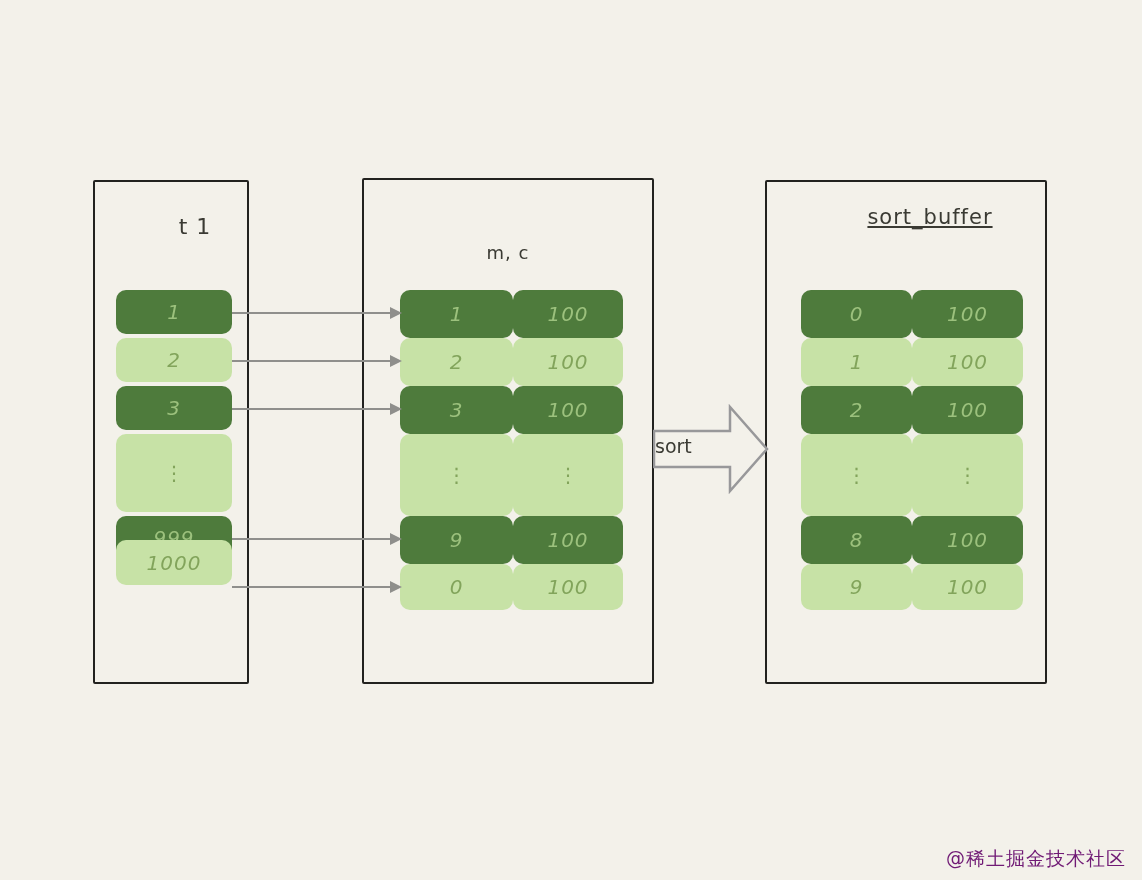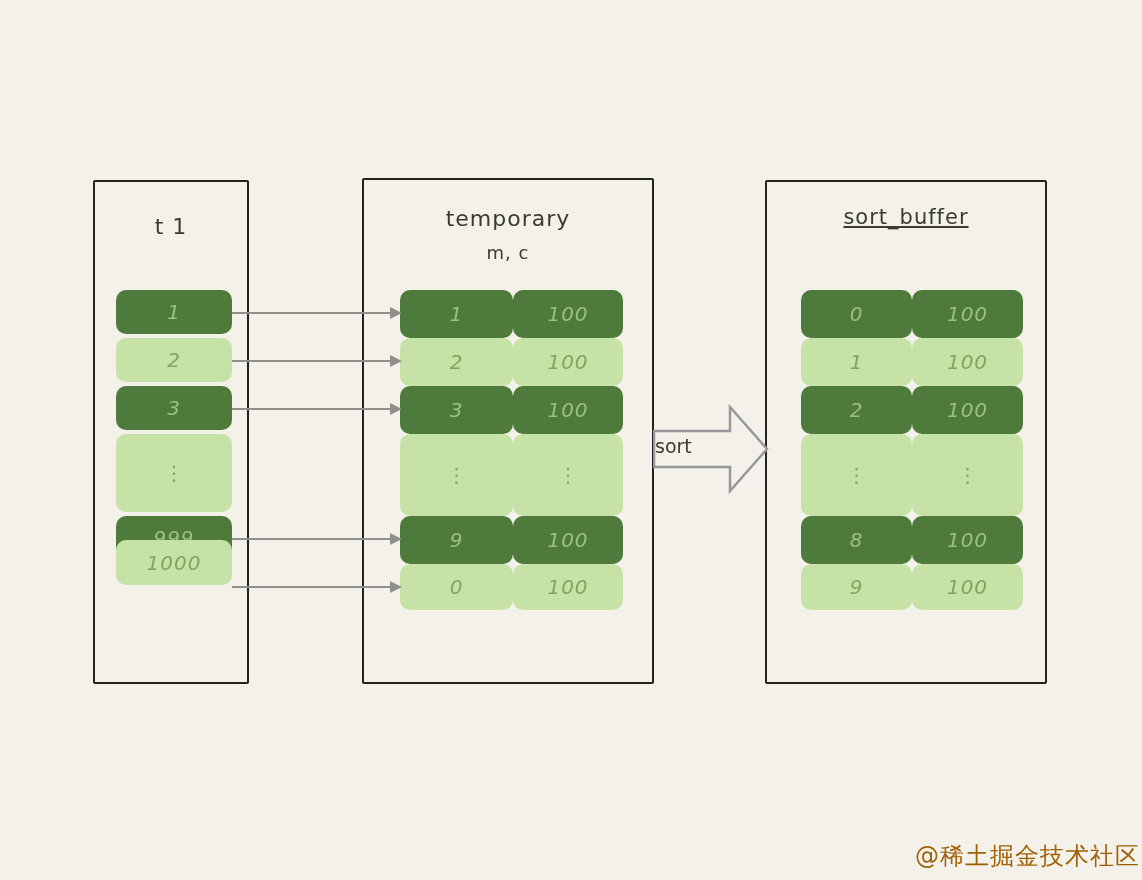--- a/index.html
+++ b/index.html
@@ -16,20 +16,21 @@
     border-radius: 2px;
     background: transparent;
   }
   .box-title {
     position: absolute;
     left: 0; width: 100%;
     text-align: center;
     color: #3a3a33;
     font-size: 22px;
     letter-spacing: 1px;
+    padding-left: 24px;
   }
   .box-subtitle {
     position: absolute;
     left: 0; width: 100%;
     text-align: center;
     color: #3a3a33;
     font-size: 18px;
     letter-spacing: 1px;
   }
   .cell {
@@ -63,43 +64,42 @@
   .sort-arrow-svg { position: absolute; left: 653px; top: 404px; z-index: 3; }
   .sort-label {
     position: absolute;
     left: 655px; top: 435px; width: 76px;
     font-size: 19px;
     color: #3a3a33;
     z-index: 4;
   }
   .watermark {
     position: absolute;
-    right: 2px; bottom: 8px;
-    font-size: 24px;
-    color: #a16207;
+    right: 16px; bottom: 8px;
+    font-size: 19px;
+    color: #701a75;
     letter-spacing: 1px;
   }
 </style>
 </head>
 <body>
 
 <div>
 
   <div class="tbox" style="left:93px; top:180px; width:152px; height:500px;">
     <div class="box-title" style="top:32px;">t 1</div>
   </div>
   <div class="cell dark" style="left:116px; top:290px; width:116px; height:44px;">1</div>
   <div class="cell light" style="left:116px; top:338px; width:116px; height:44px;">2</div>
   <div class="cell dark" style="left:116px; top:386px; width:116px; height:44px;">3</div>
   <div class="cell light dots" style="left:116px; top:434px; width:116px; height:78px;">⋮</div>
   <div class="cell dark" style="left:116px; top:516px; width:116px; height:44px;">999</div>
   <div class="cell light" style="left:116px; top:540px; width:116px; height:45px;">1000</div>
 
   <div class="tbox" style="left:362px; top:178px; width:288px; height:502px;">
-    <div class="box-title" style="top:26px;">temporary</div>
     <div class="box-subtitle" style="top:62px;">m, c</div>
   </div>
   <div class="cell dark" style="left:400px; top:290px; width:113px; height:48px;">1</div>
   <div class="cell dark" style="left:513px; top:290px; width:110px; height:48px;">100</div>
   <div class="cell light" style="left:400px; top:338px; width:113px; height:48px;">2</div>
   <div class="cell light" style="left:513px; top:338px; width:110px; height:48px;">100</div>
   <div class="cell dark" style="left:400px; top:386px; width:113px; height:48px;">3</div>
   <div class="cell dark" style="left:513px; top:386px; width:110px; height:48px;">100</div>
   <div class="cell light dots" style="left:400px; top:434px; width:113px; height:82px;">⋮</div>
   <div class="cell light dots" style="left:513px; top:434px; width:110px; height:82px;">⋮</div>

